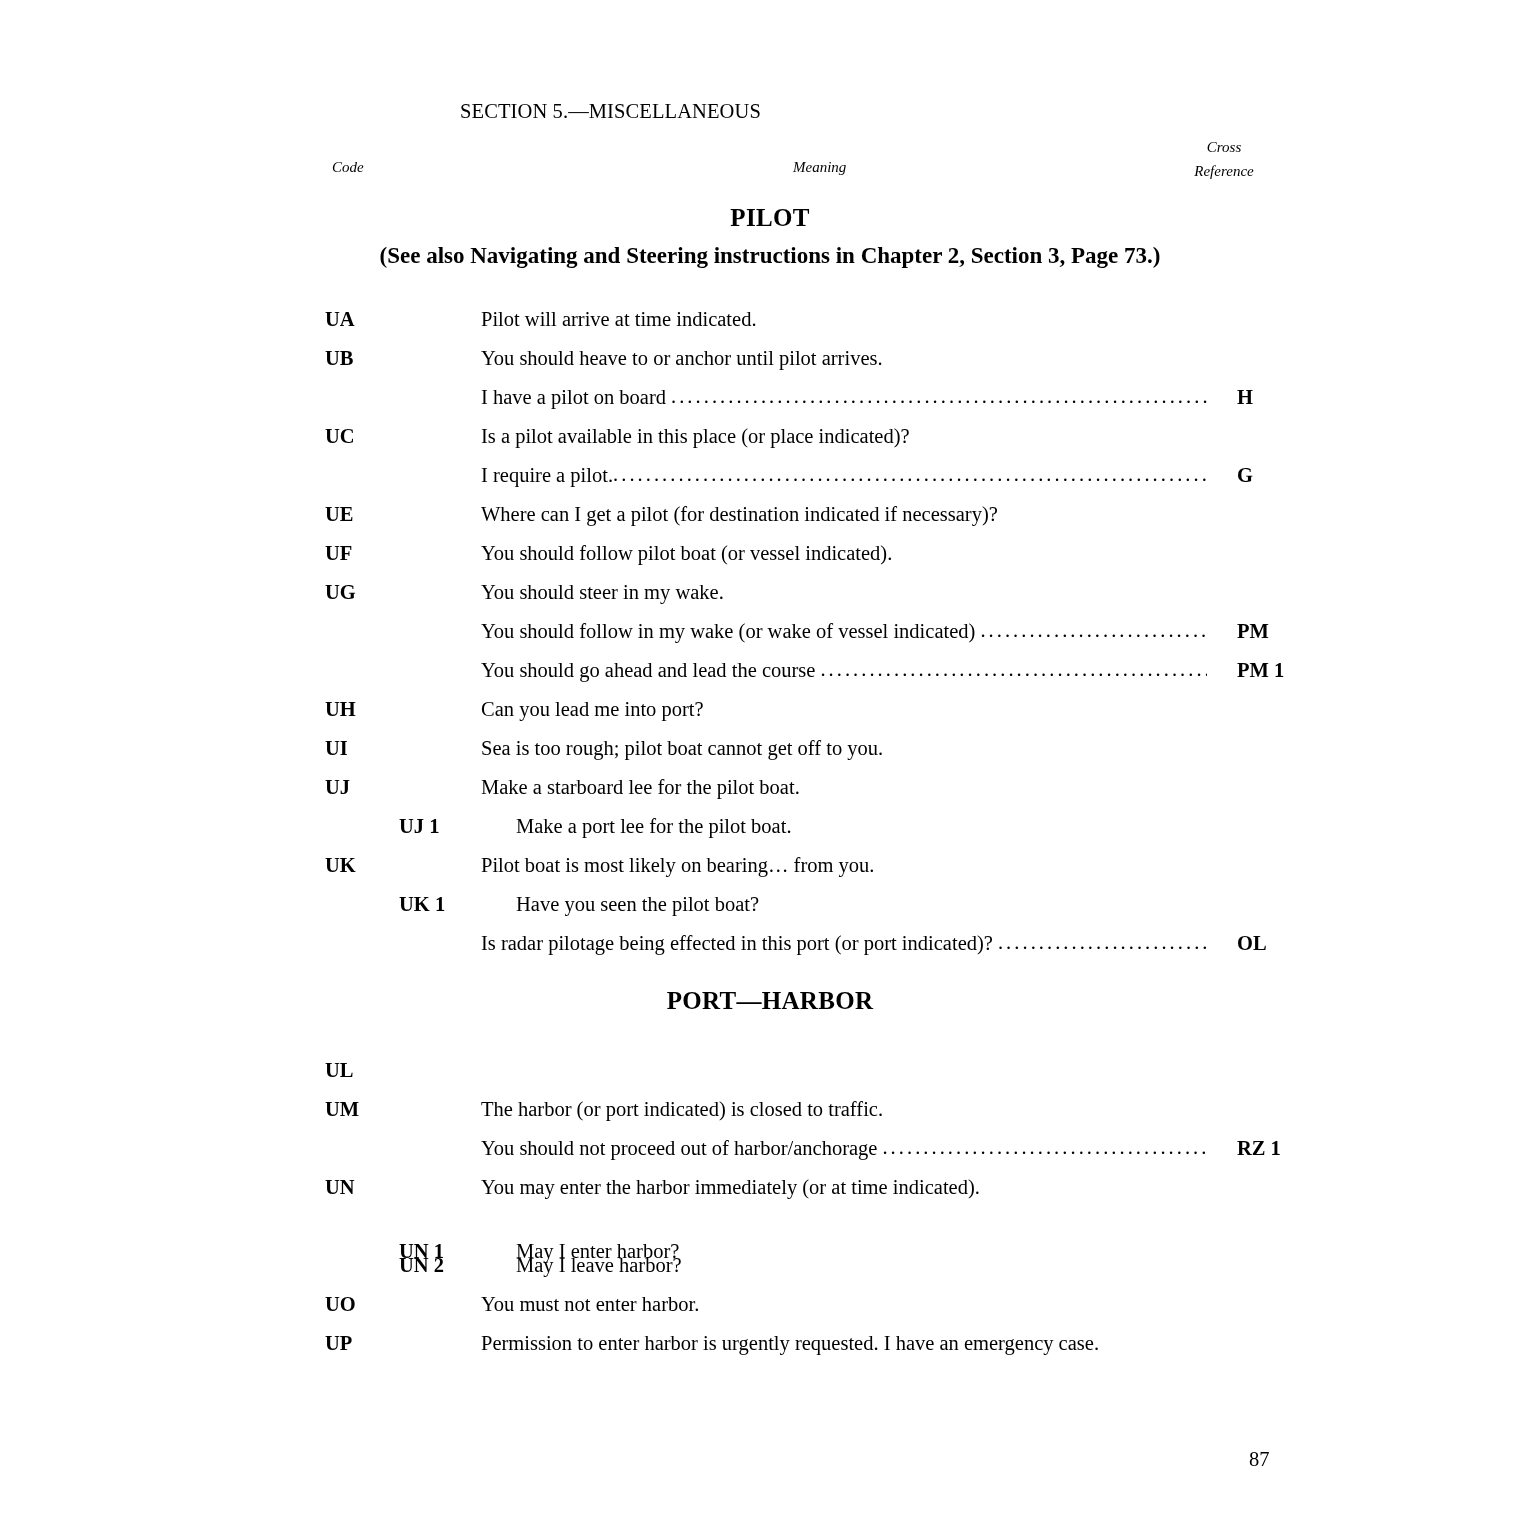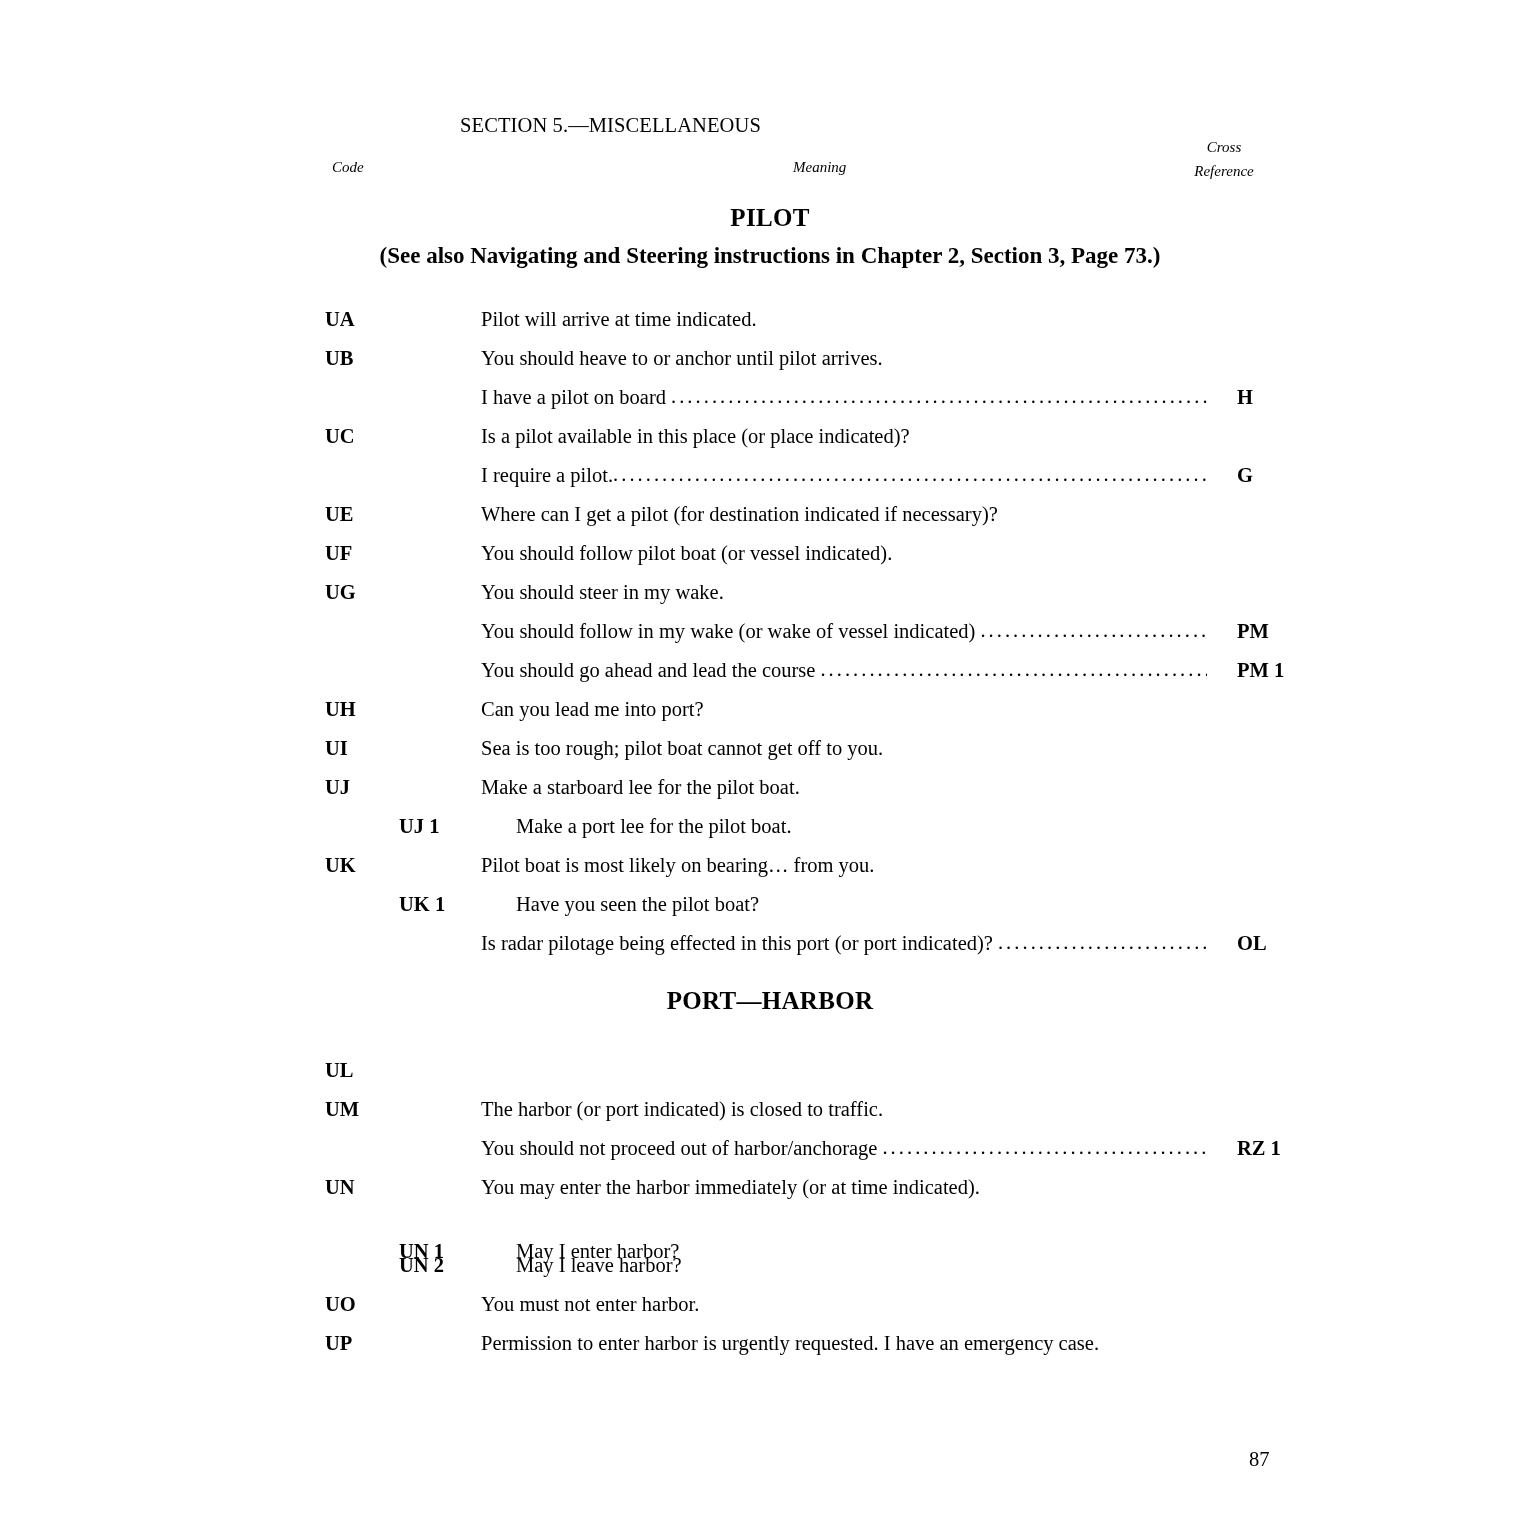--- a/index.html
+++ b/index.html
@@ -23,21 +23,20 @@
 
   
   .running-head {
     position: absolute;
     top: 100px;
     left: 0;
     width: 1221px;
     text-align: center;
     font-size: 20.5px;
     letter-spacing: 0.1px;
-    margin-top: 14px;
   }
 
   
   .col-head {
     position: absolute;
     font-style: italic;
     font-size: 15px;
   }
   .col-head-code {
     left: 332px;

